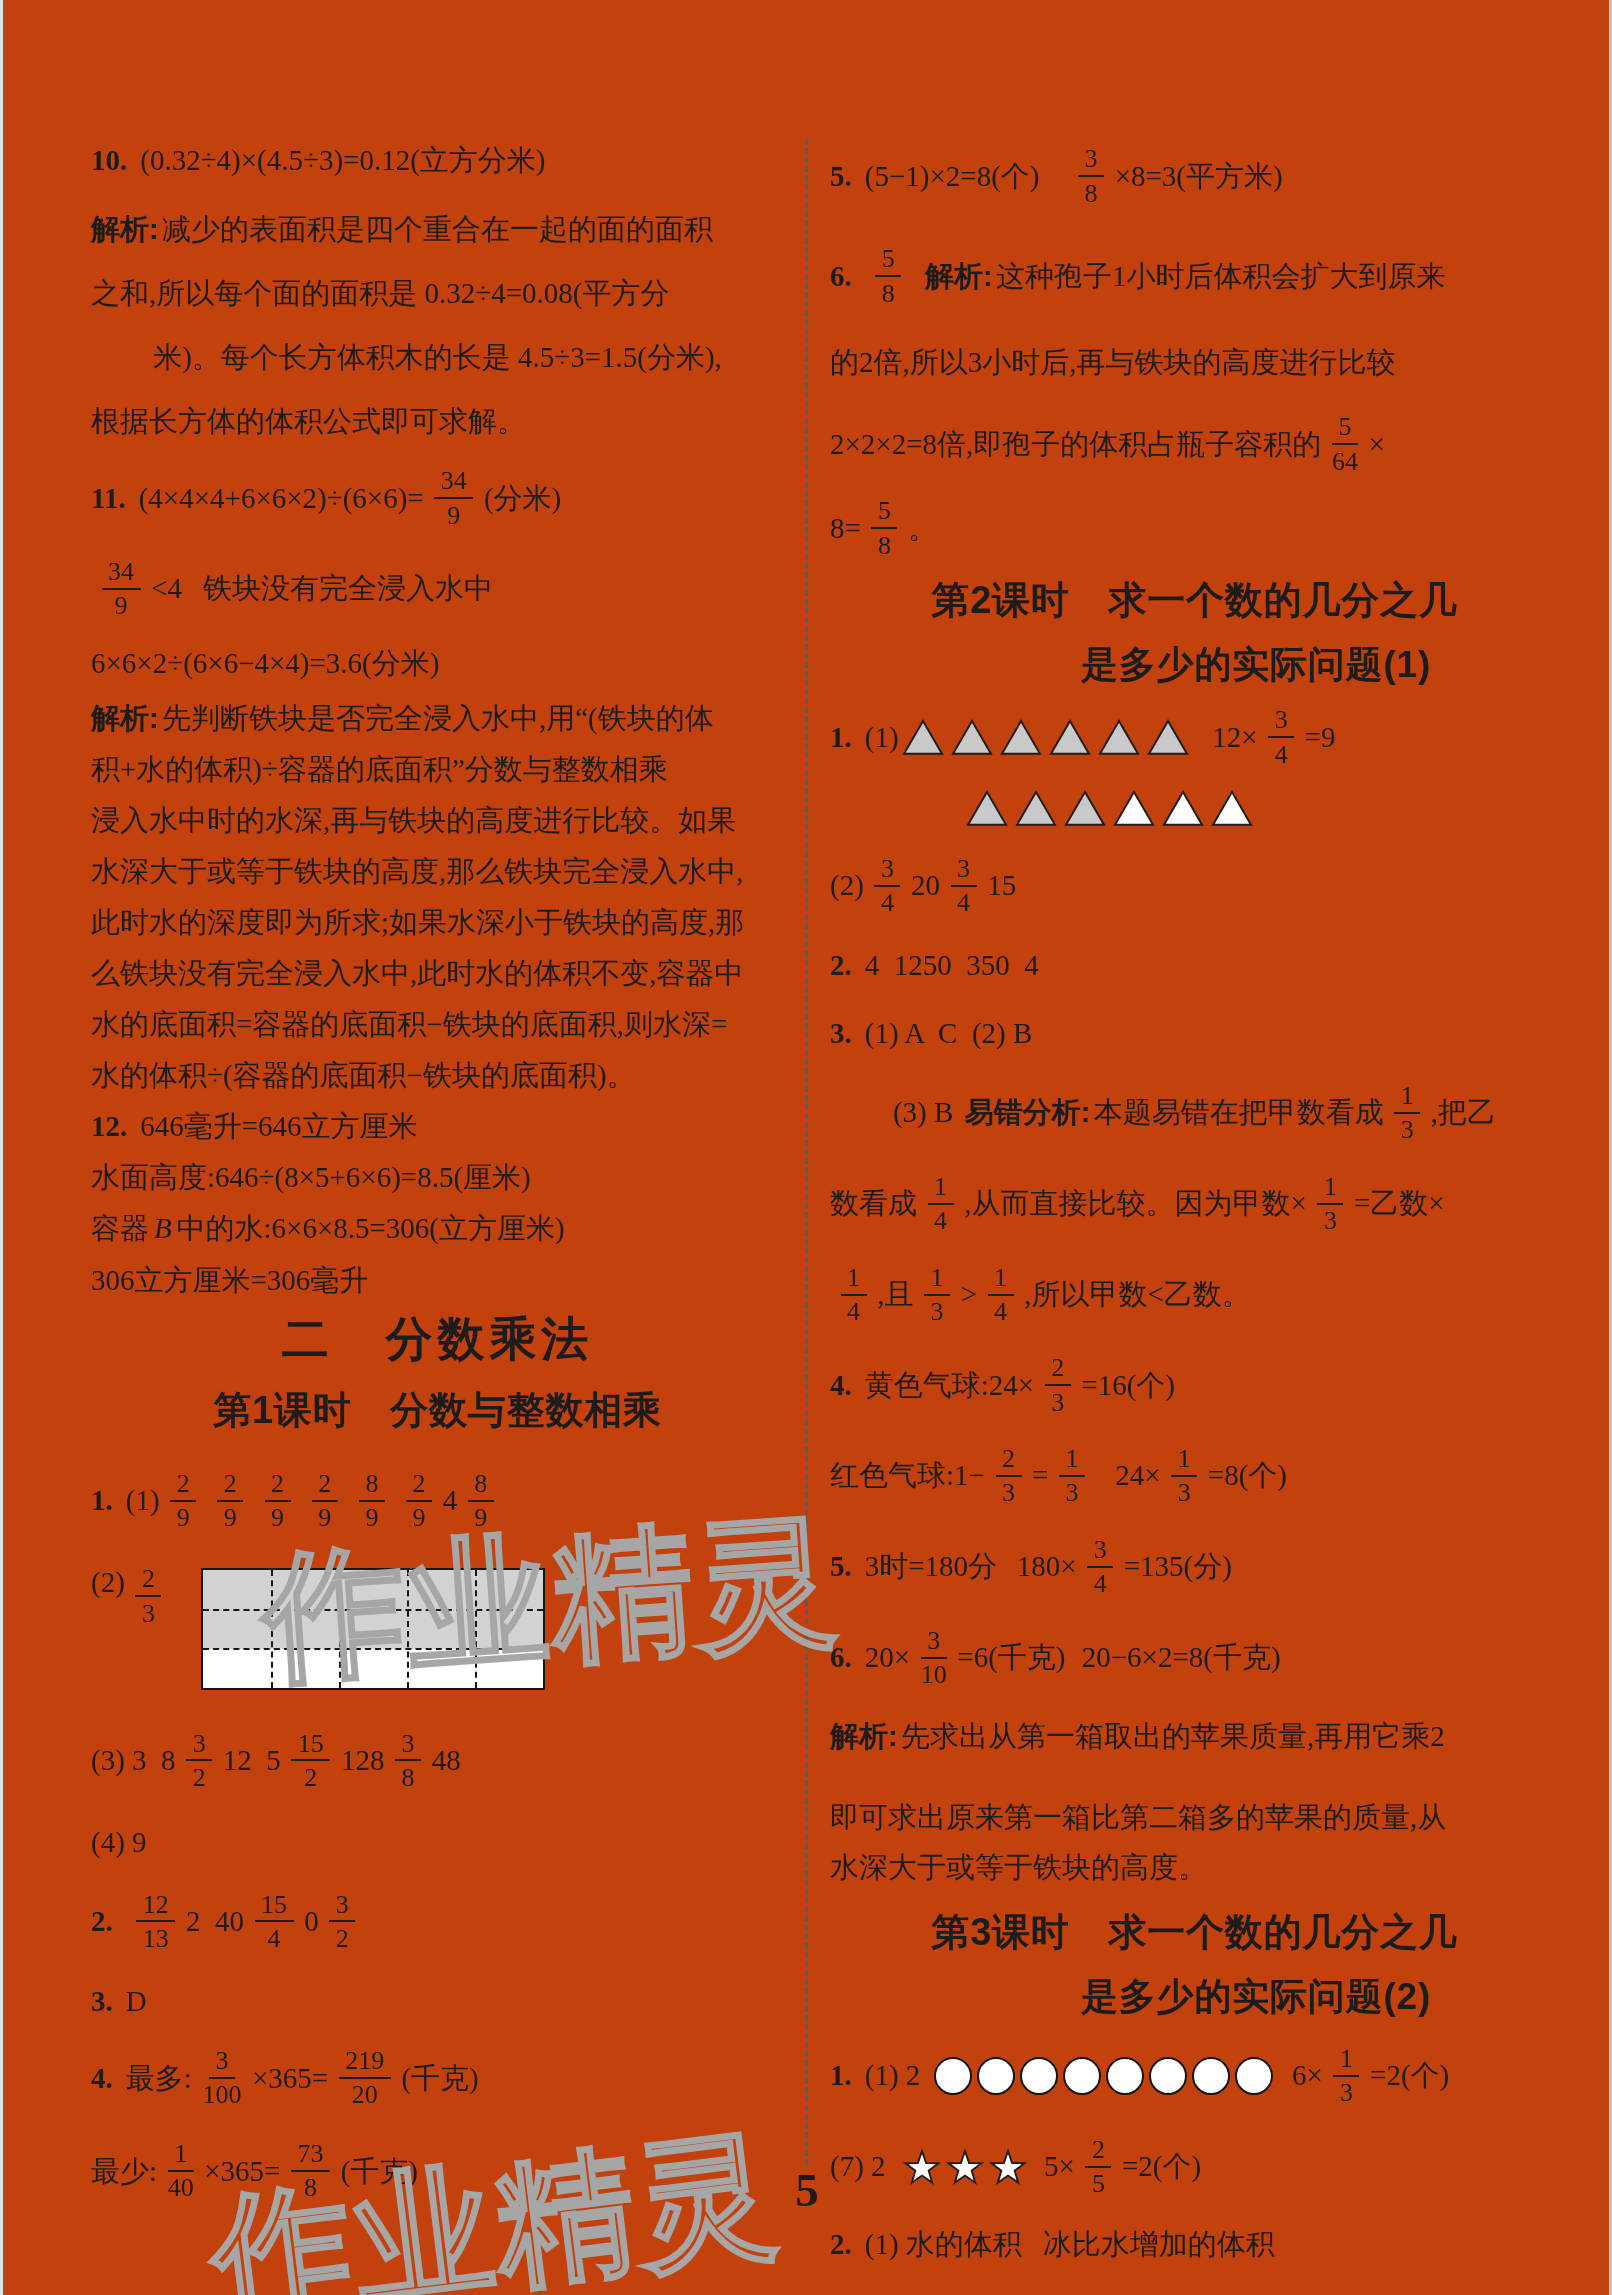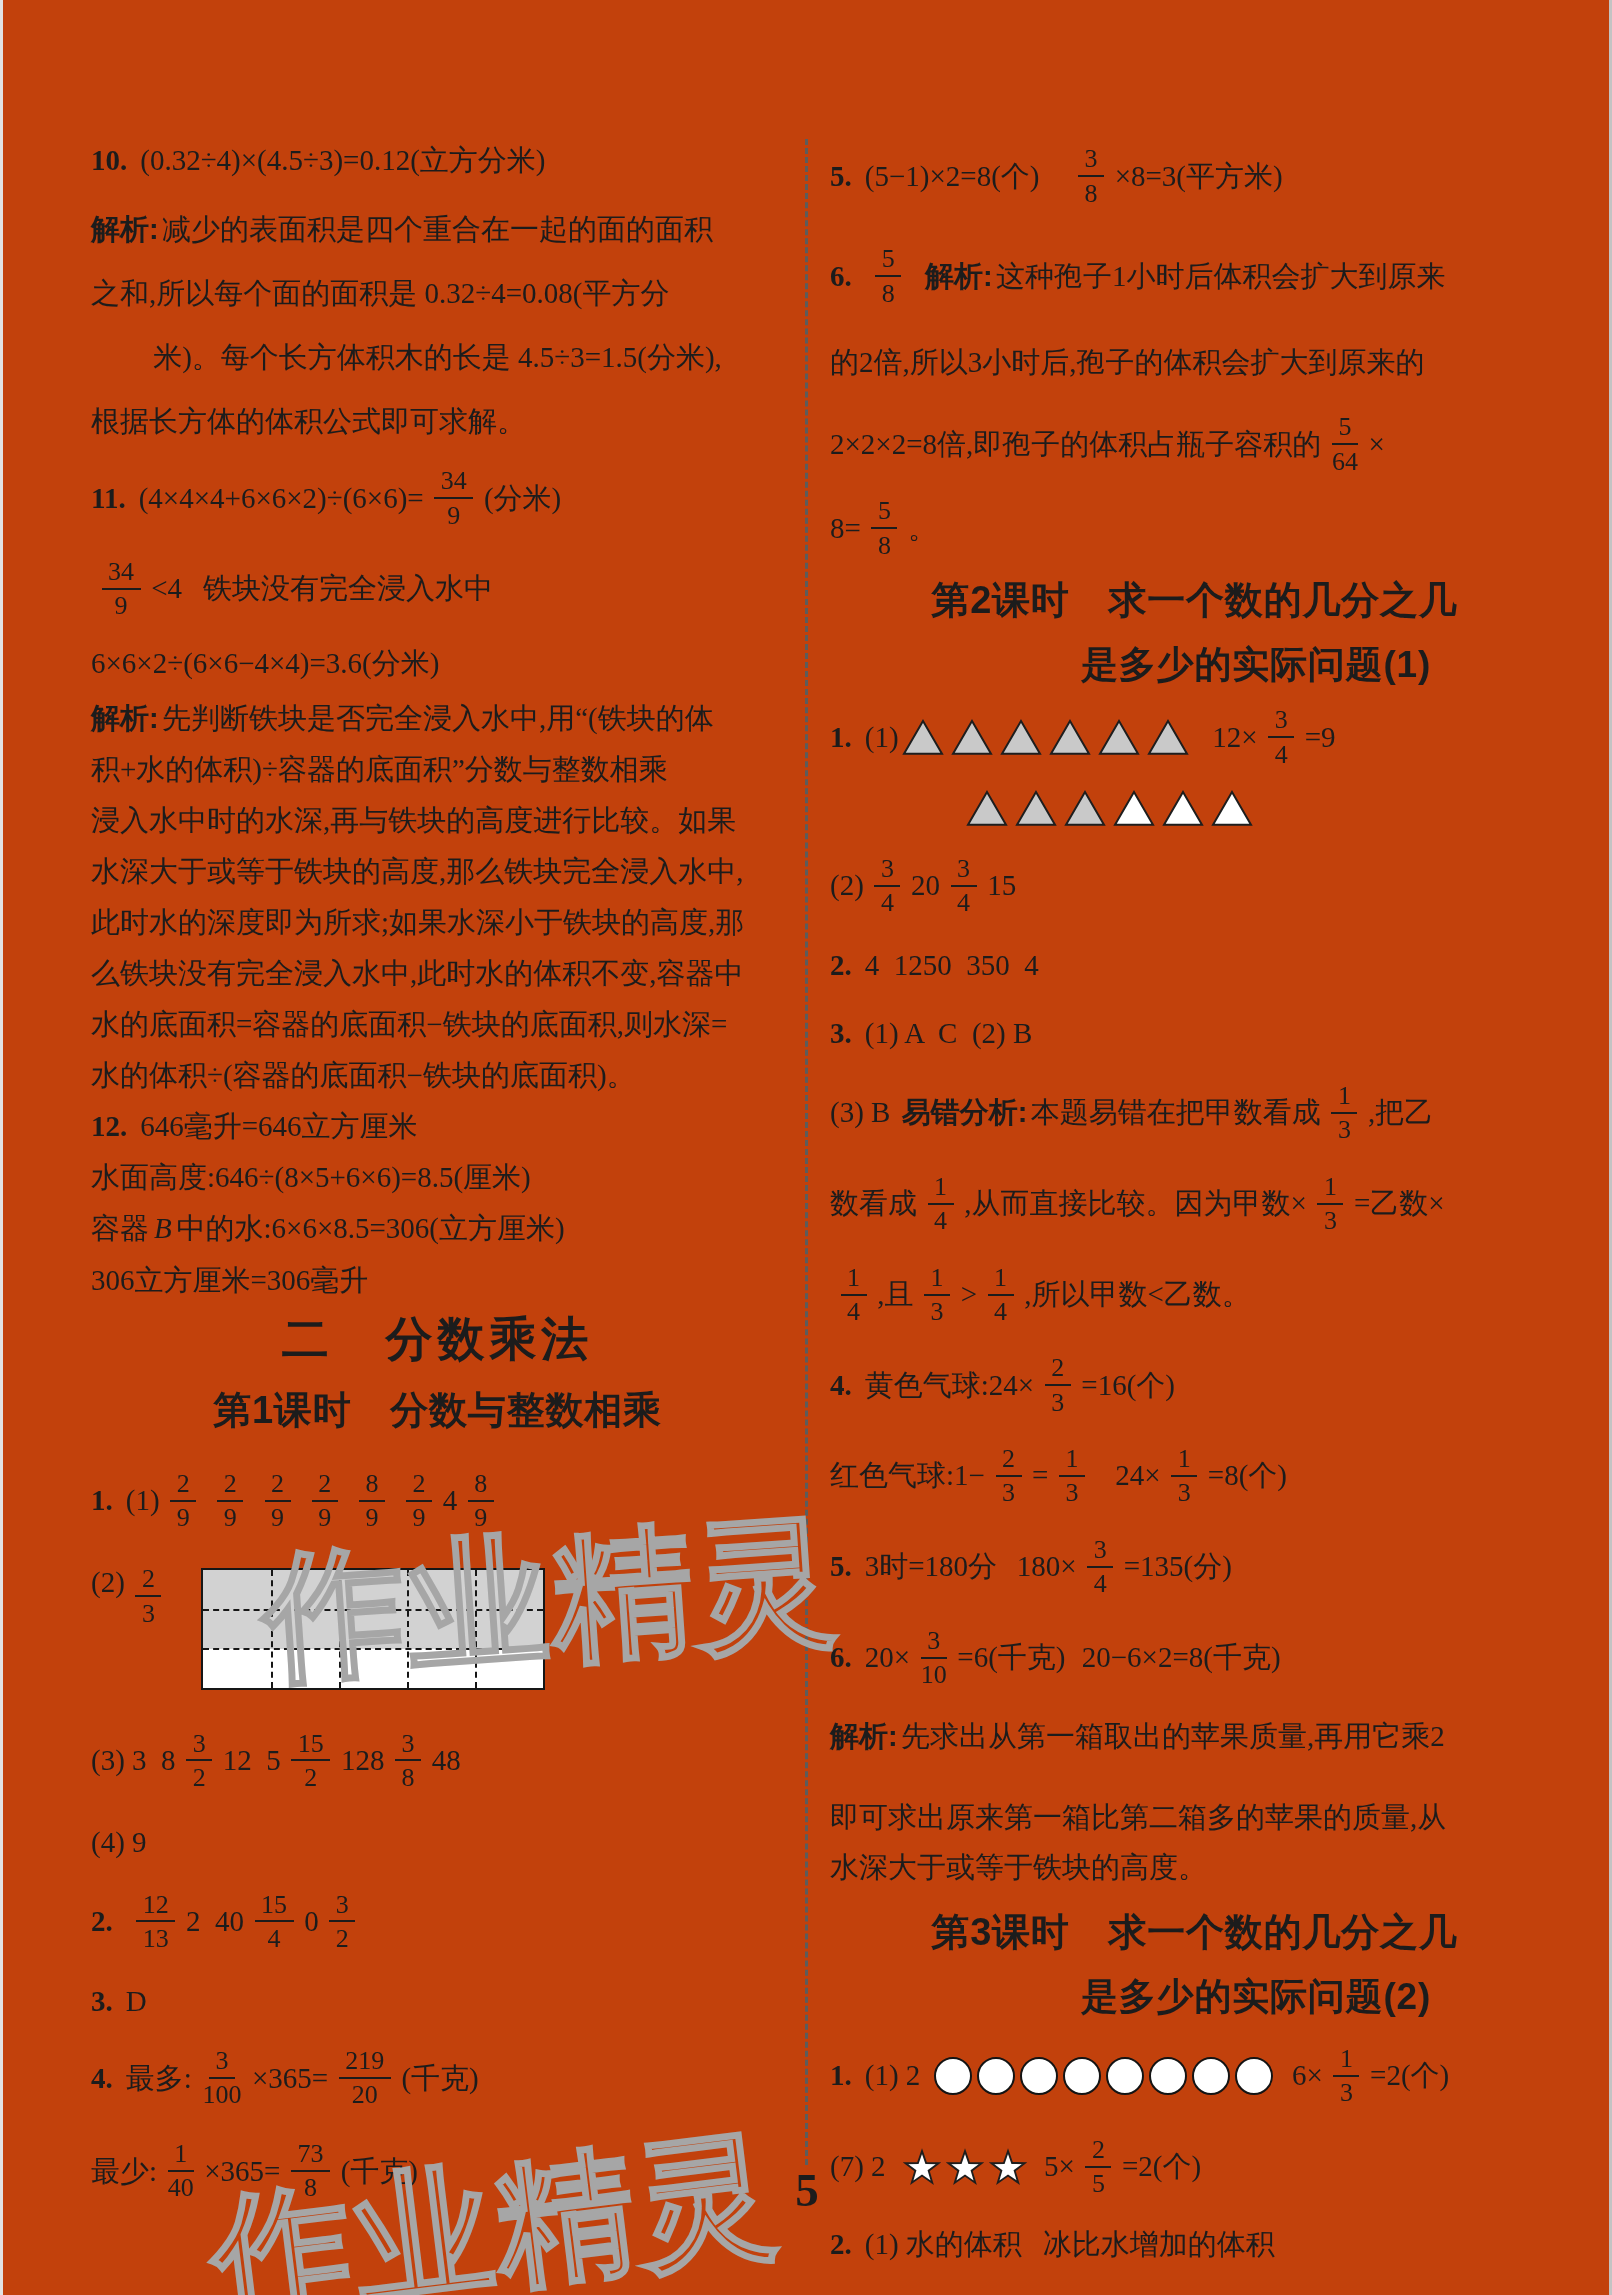--- a/index.html
+++ b/index.html
@@ -263,21 +263,21 @@
         <span class="qn">6.</span>
         <span class="frac">
           <span class="fn">5</span>
           <span class="fd">8</span>
         </span>
         <span class="sp" style="width: 13px;"></span>
         <span class="lbl">解析:</span>
         <span class="txt">这种孢子1小时后体积会扩大到原来</span>
       </div>
       <div class="blk ln" style="height: 78px;">
-        <span class="txt">的2倍,所以3小时后,孢子的体积会扩大到原来的</span>
+        <span class="txt">的2倍,所以3小时后,再与铁块的高度进行比较</span>
       </div>
       <div class="blk lnf" style="height: 86px;">
         <span class="txt">2×2×2=8倍,即孢子的体积占瓶子容积的</span>
         <span class="frac">
           <span class="fn">5</span>
           <span class="fd">64</span>
         </span>
         <span class="txt">×</span>
       </div>
       <div class="blk lnf" style="height: 82px;">
@@ -358,21 +358,21 @@
         <span class="txt">15</span>
       </div>
       <div class="blk ln" style="height: 69px;">
         <span class="qn">2.</span>
         <span class="txt">4  1250  350  4</span>
       </div>
       <div class="blk ln" style="height: 67px;">
         <span class="qn">3.</span>
         <span class="txt">(1) A  C  (2) B</span>
       </div>
-      <div class="blk lnf" style="height: 91px;">
+      <div class="blk lnf" style="height: 91px; justify-content: center;">
         <span class="txt">(3) B</span>
         <span class="sp" style="width: 11.4px;"></span>
         <span class="lbl">易错分析:</span>
         <span class="txt">本题易错在把甲数看成</span>
         <span class="frac">
           <span class="fn">1</span>
           <span class="fd">3</span>
         </span>
         <span class="txt">,把乙</span>
       </div>

